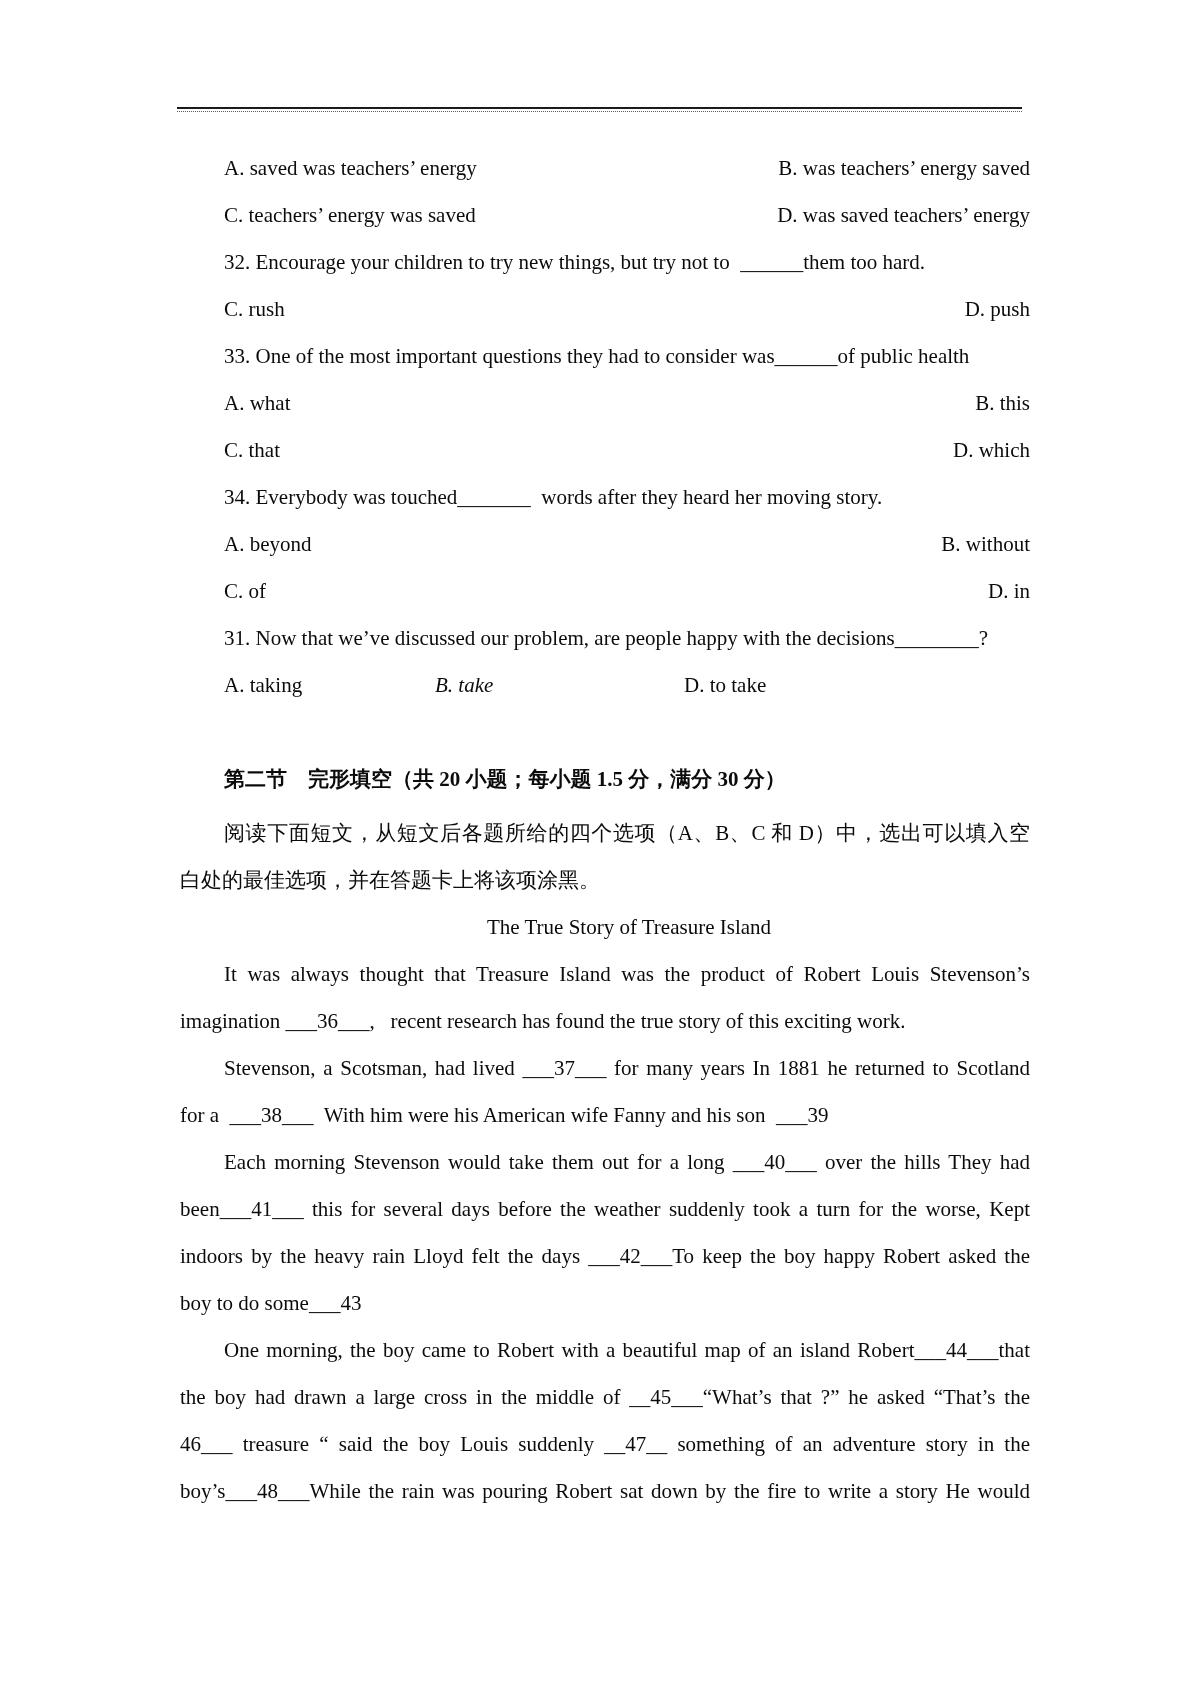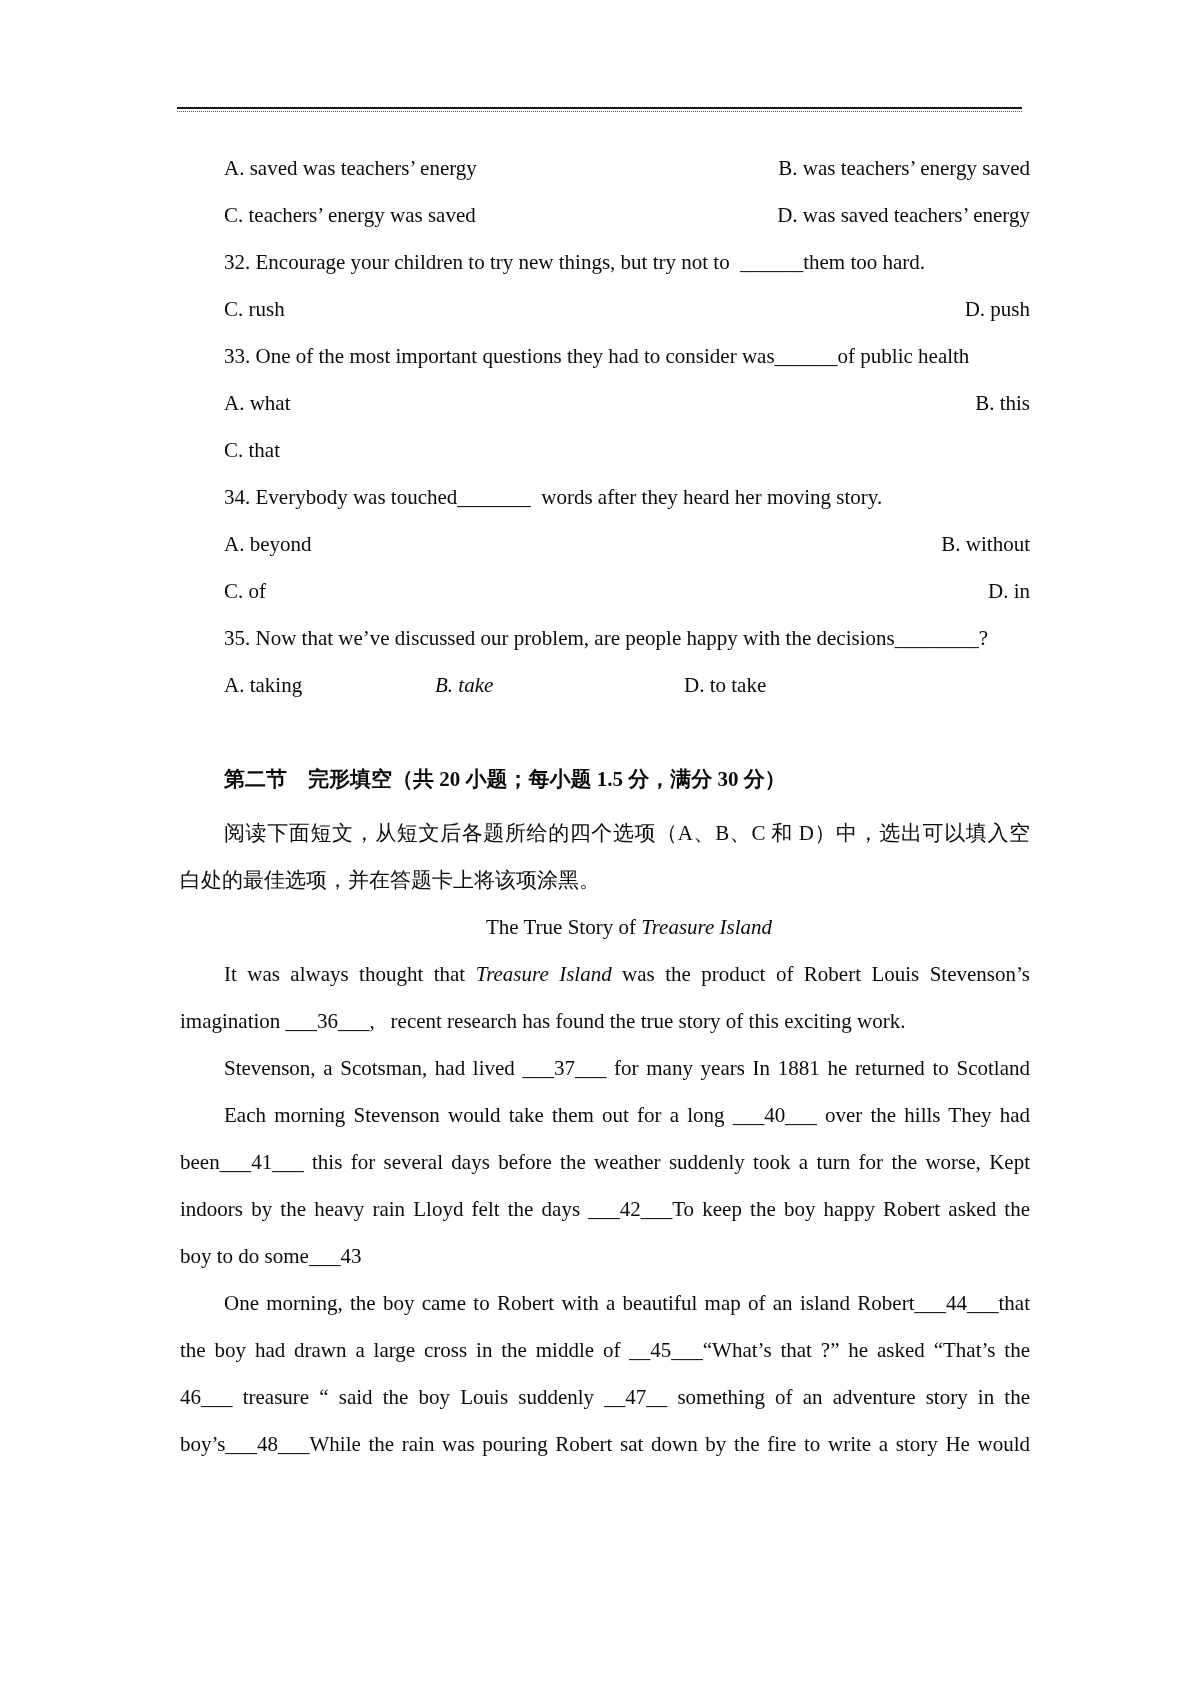--- a/index.html
+++ b/index.html
@@ -40,21 +40,21 @@
   .row2 .c1 { margin-left:44px; width:424px; }
   .row2 .c2 { flex:1;text-align:right; }
   .row4 { display:flex; }
   .row4 .o1 { margin-left:44px; width:211px; }
   .row4 .o2 { width:233px;font-style:italic; }
   .row4 .o3 { width:206px; }
   .row4 .o4 { flex:1;margin-left:16px; }
   .cn-bold { font-weight:bold; }
   .gap-before { margin-top:7px; }
   .title-ln { text-align:center; padding-left:48px; }
-  .it { font-style:italic; }
+  .it { }
   .blank-ln { height:47px; }
 </style>
 </head>
 <body>
 
 <div class="page">
 
   <div class="rule"></div>
 
   <div class="content">
@@ -74,51 +74,53 @@
       <span class="c2">D. push</span>
     </div>
 
     <div class="ln ind">33. One of the most important questions they had to consider was______of public health</div>
     <div class="ln row2">
       <span class="c1">A. what</span>
       <span class="c2">B. this</span>
     </div>
     <div class="ln row2">
       <span class="c1">C. that</span>
+      <span class="c2">D. which</span>
     </div>
 
     <div class="ln ind">34. Everybody was touched_______  words after they heard her moving story.</div>
     <div class="ln row2">
       <span class="c1">A. beyond</span>
       <span class="c2">B. without</span>
     </div>
     <div class="ln row2">
       <span class="c1">C. of</span>
       <span class="c2">D. in</span>
     </div>
 
-    <div class="ln ind">35. Now that we’ve discussed our problem, are people happy with the decisions________?</div>
+    <div class="ln ind">31. Now that we’ve discussed our problem, are people happy with the decisions________?</div>
     <div class="ln row4">
       <span class="o1">A. taking</span>
       <span class="o2">B. take</span>
       <span class="o4">D. to take</span>
     </div>
 
     <div class="blank-ln"></div>
 
     <div class="ln ind cn-bold">第二节　完形填空（共 20 小题；每小题 1.5 分，满分 30 分）</div>
     <div class="ln ind gap-before just">阅读下面短文，从短文后各题所给的四个选项（A、B、C 和 D）中，选出可以填入空</div>
     <div class="ln">白处的最佳选项，并在答题卡上将该项涂黑。</div>
 
     <div class="ln title-ln"><span>The True Story of </span><span class="it">Treasure Island</span></div>
 
     <div class="ln ind just"><span>It was always thought that </span><span class="it">Treasure Island</span><span> was the product of Robert Louis Stevenson’s</span></div>
 
     <div class="ln">imagination ___36___,   recent research has found the true story of this exciting work.</div>
     <div class="ln ind just">Stevenson, a Scotsman, had lived ___37___ for many years In 1881 he returned to Scotland</div>
+    <div class="ln">for a  ___38___  With him were his American wife Fanny and his son  ___39</div>
     <div class="ln ind just">Each morning Stevenson would take them out for a long ___40___ over the hills They had</div>
     <div class="ln just">been___41___ this for several days before the weather suddenly took a turn for the worse, Kept</div>
     <div class="ln just">indoors by the heavy rain Lloyd felt the days ___42___To keep the boy happy Robert asked the</div>
     <div class="ln">boy to do some___43</div>
     <div class="ln ind just">One morning, the boy came to Robert with a beautiful map of an island Robert___44___that</div>
     <div class="ln just">the boy had drawn a large cross in the middle of __45___“What’s that ?” he asked “That’s the</div>
     <div class="ln just">46___ treasure “ said the boy Louis suddenly __47__ something of an adventure story in the</div>
     <div class="ln just">boy’s___48___While the rain was pouring Robert sat down by the fire to write a story He would</div>
 
   </div>

